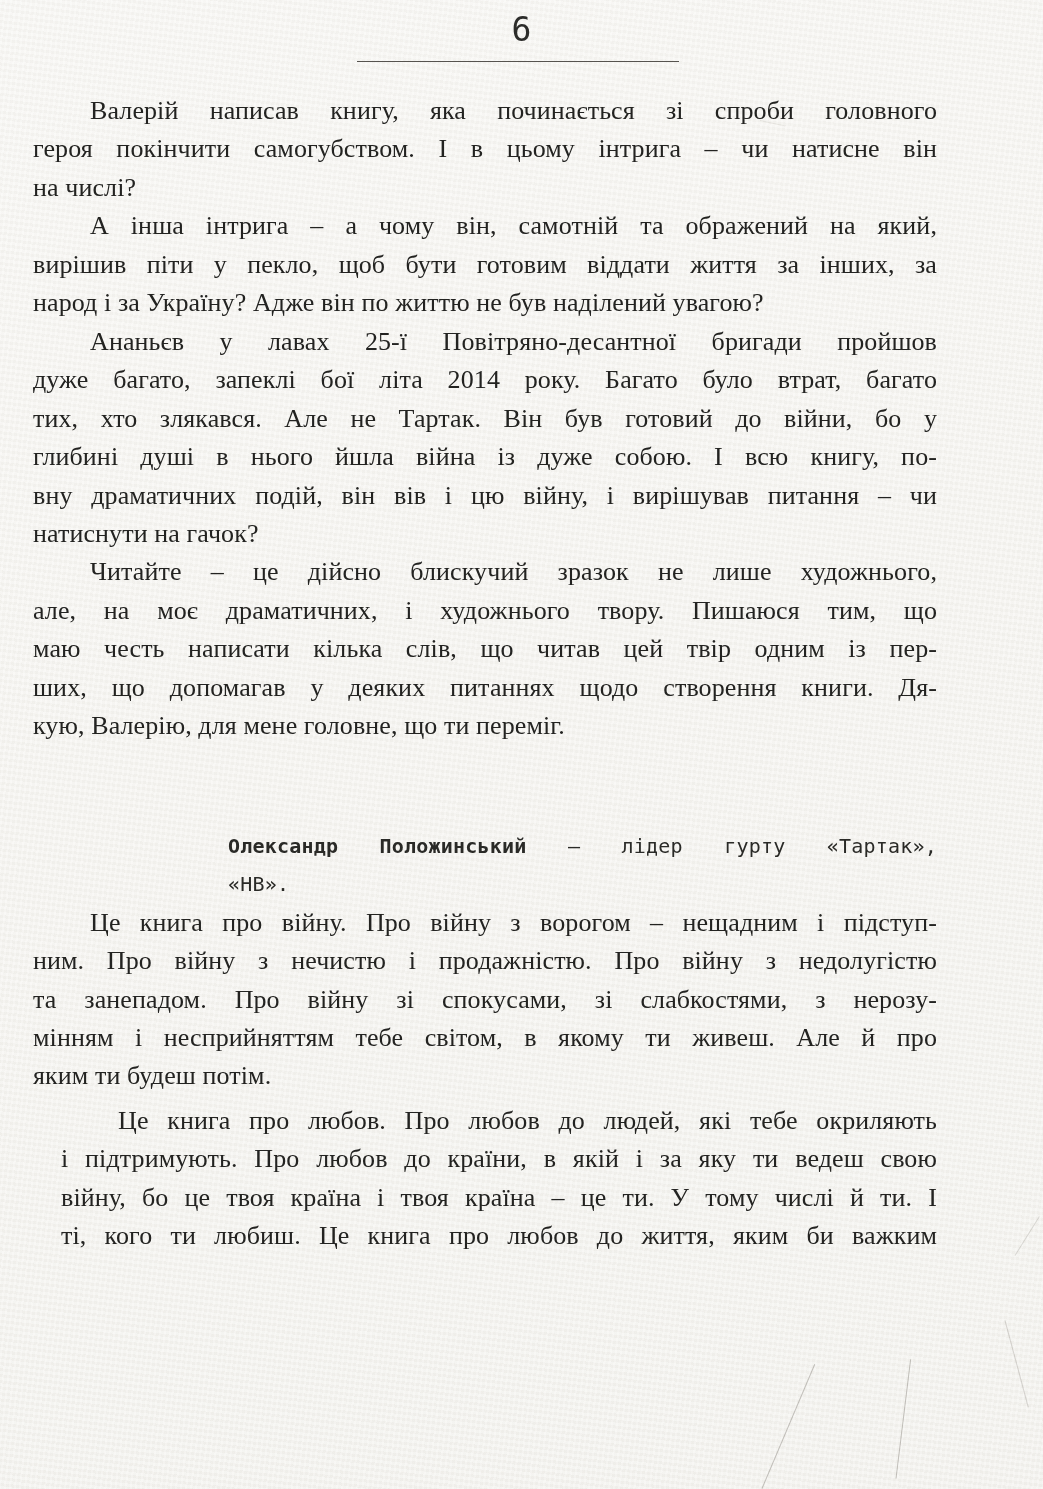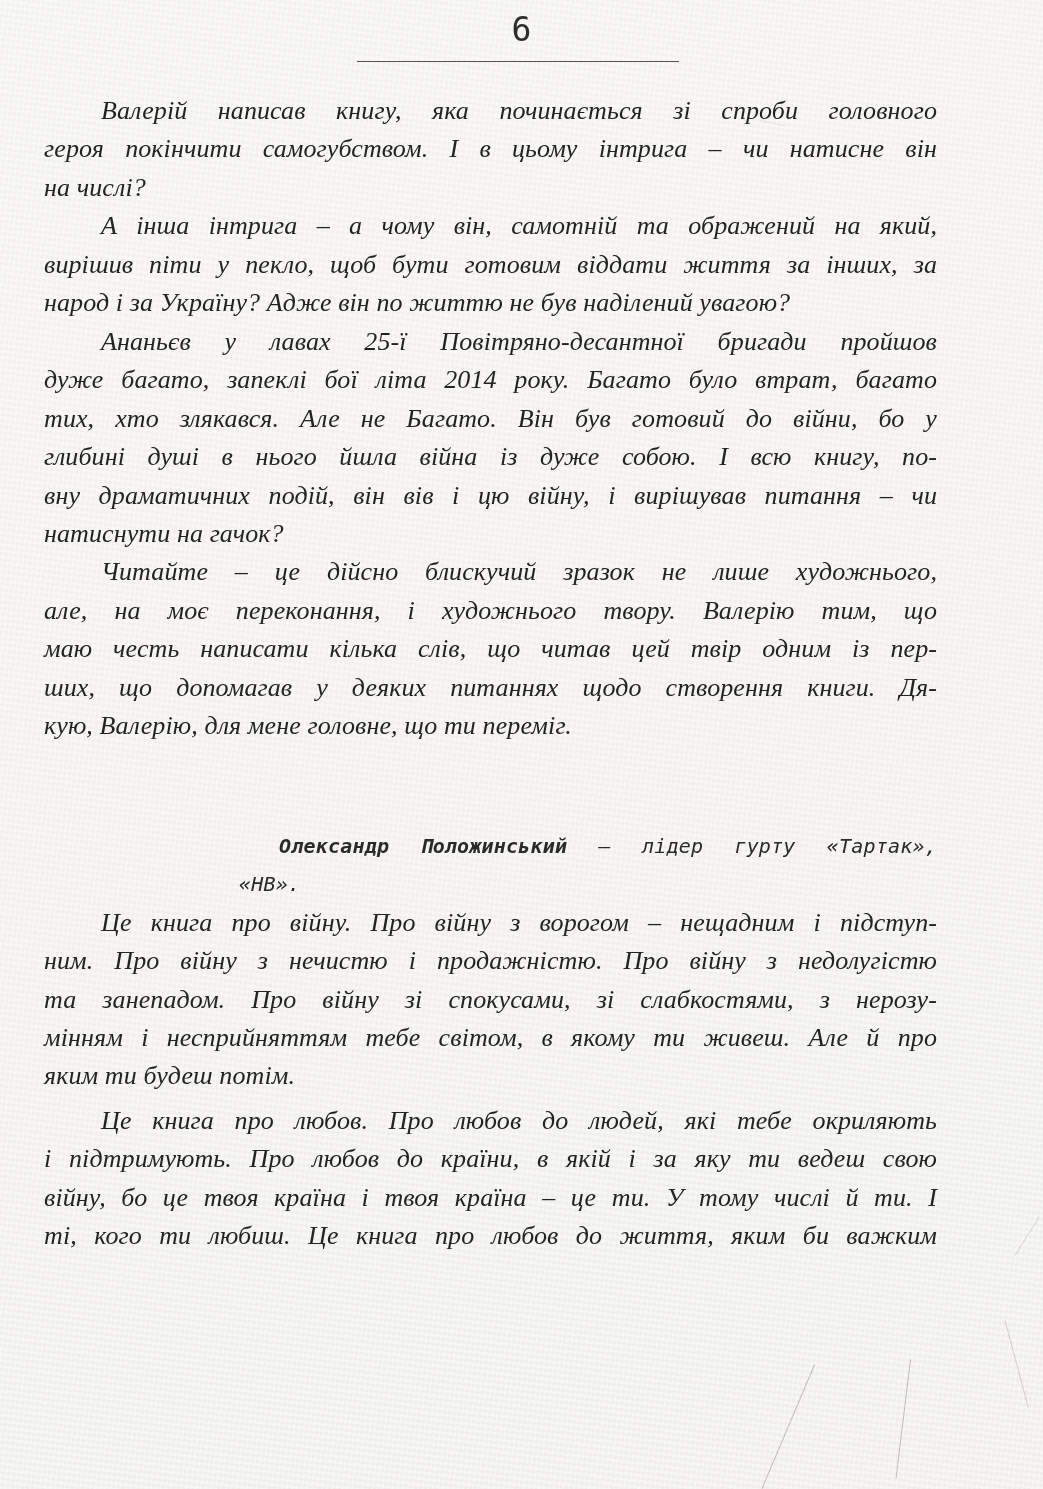--- a/index.html
+++ b/index.html
@@ -31,22 +31,21 @@
     width:322px;
     height:0;
     border-top:1.7px solid #56534f;
     margin:15px auto 0 auto;
     position:relative;
     left:-4px;
   }
   
   .text-block{
     margin-top:30px;
-    padding:0 106px 0 44px;
-    font-style:italic;
+    padding:0 106px 0 33px;
   }
   .para{
     margin:0;
     font-size:26px;
     line-height:38.45px;
     letter-spacing:0.1px;
   }
   .line{
     text-align:justify;
     text-align-last:justify;
@@ -55,23 +54,23 @@
   .line.first{ text-indent:57px; }
   .line.last{ text-align-last:left; }
   .para.attribution{
     margin-top:81px;
     margin-left:195px;
     font-family:"DejaVu Sans Mono", monospace;
     font-size:20px;
     letter-spacing:0.2px;
     color:#2a2a27;
   }
-  .para.attribution .line.first{ text-indent:0;margin-left:40px; }
+  .para.attribution .line.first{ text-indent:0; }
   .para.attribution .bold{ font-weight:bold; }
-  .para.body:last-child{ margin-top:6px; }
+  .para.body:last-child{ margin-top:6px;margin-left:28px; }
   
   .scratch{
     position:absolute;
     height:1px;
     background:rgba(110,104,96,0.38);
     transform-origin:left center;
     pointer-events:none;
   }
   .s1{ left:762px; top:1488px; width:135px; transform:rotate(-67deg); }
   .s2{ left:896px; top:1478px; width:120px; transform:rotate(-83deg); }
@@ -96,28 +95,28 @@
         <div class="line last">на числі?</div>
       </div>
       <div class="para body">
         <div class="line first">А інша інтрига – а чому він, самотній та ображений на який,</div>
         <div class="line">вирішив піти у пекло, щоб бути готовим віддати життя за інших, за</div>
         <div class="line last">народ і за Україну? Адже він по життю не був наділений увагою?</div>
       </div>
       <div class="para body">
         <div class="line first">Ананьєв у лавах 25-ї Повітряно-десантної бригади пройшов</div>
         <div class="line">дуже багато, запеклі бої літа 2014 року. Багато було втрат, багато</div>
-        <div class="line">тих, хто злякався. Але не Багато. Він був готовий до війни, бо у</div>
+        <div class="line">тих, хто злякався. Але не Тартак. Він був готовий до війни, бо у</div>
         <div class="line">глибині душі в нього йшла війна із дуже собою. І всю книгу, по-</div>
         <div class="line">вну драматичних подій, він вів і цю війну, і вирішував питання – чи</div>
         <div class="line last">натиснути на гачок?</div>
       </div>
       <div class="para body">
         <div class="line first">Читайте – це дійсно блискучий зразок не лише художнього,</div>
-        <div class="line">але, на моє переконання, і художнього твору. Валерію тим, що</div>
+        <div class="line">але, на моє драматичних, і художнього твору. Пишаюся тим, що</div>
         <div class="line">маю честь написати кілька слів, що читав цей твір одним із пер-</div>
         <div class="line">ших, що допомагав у деяких питаннях щодо створення книги. Дя-</div>
         <div class="line last">кую, Валерію, для мене головне, що ти переміг.</div>
       </div>
       <div class="para attribution">
         <div class="line first"><span class="bold">Олександр Положинський</span><span> – лідер гурту «Тартак»,</span></div>
         <div class="line last">«НВ».</div>
       </div>
       <div class="para body">
         <div class="line first">Це книга про війну. Про війну з ворогом – нещадним і підступ-</div>

